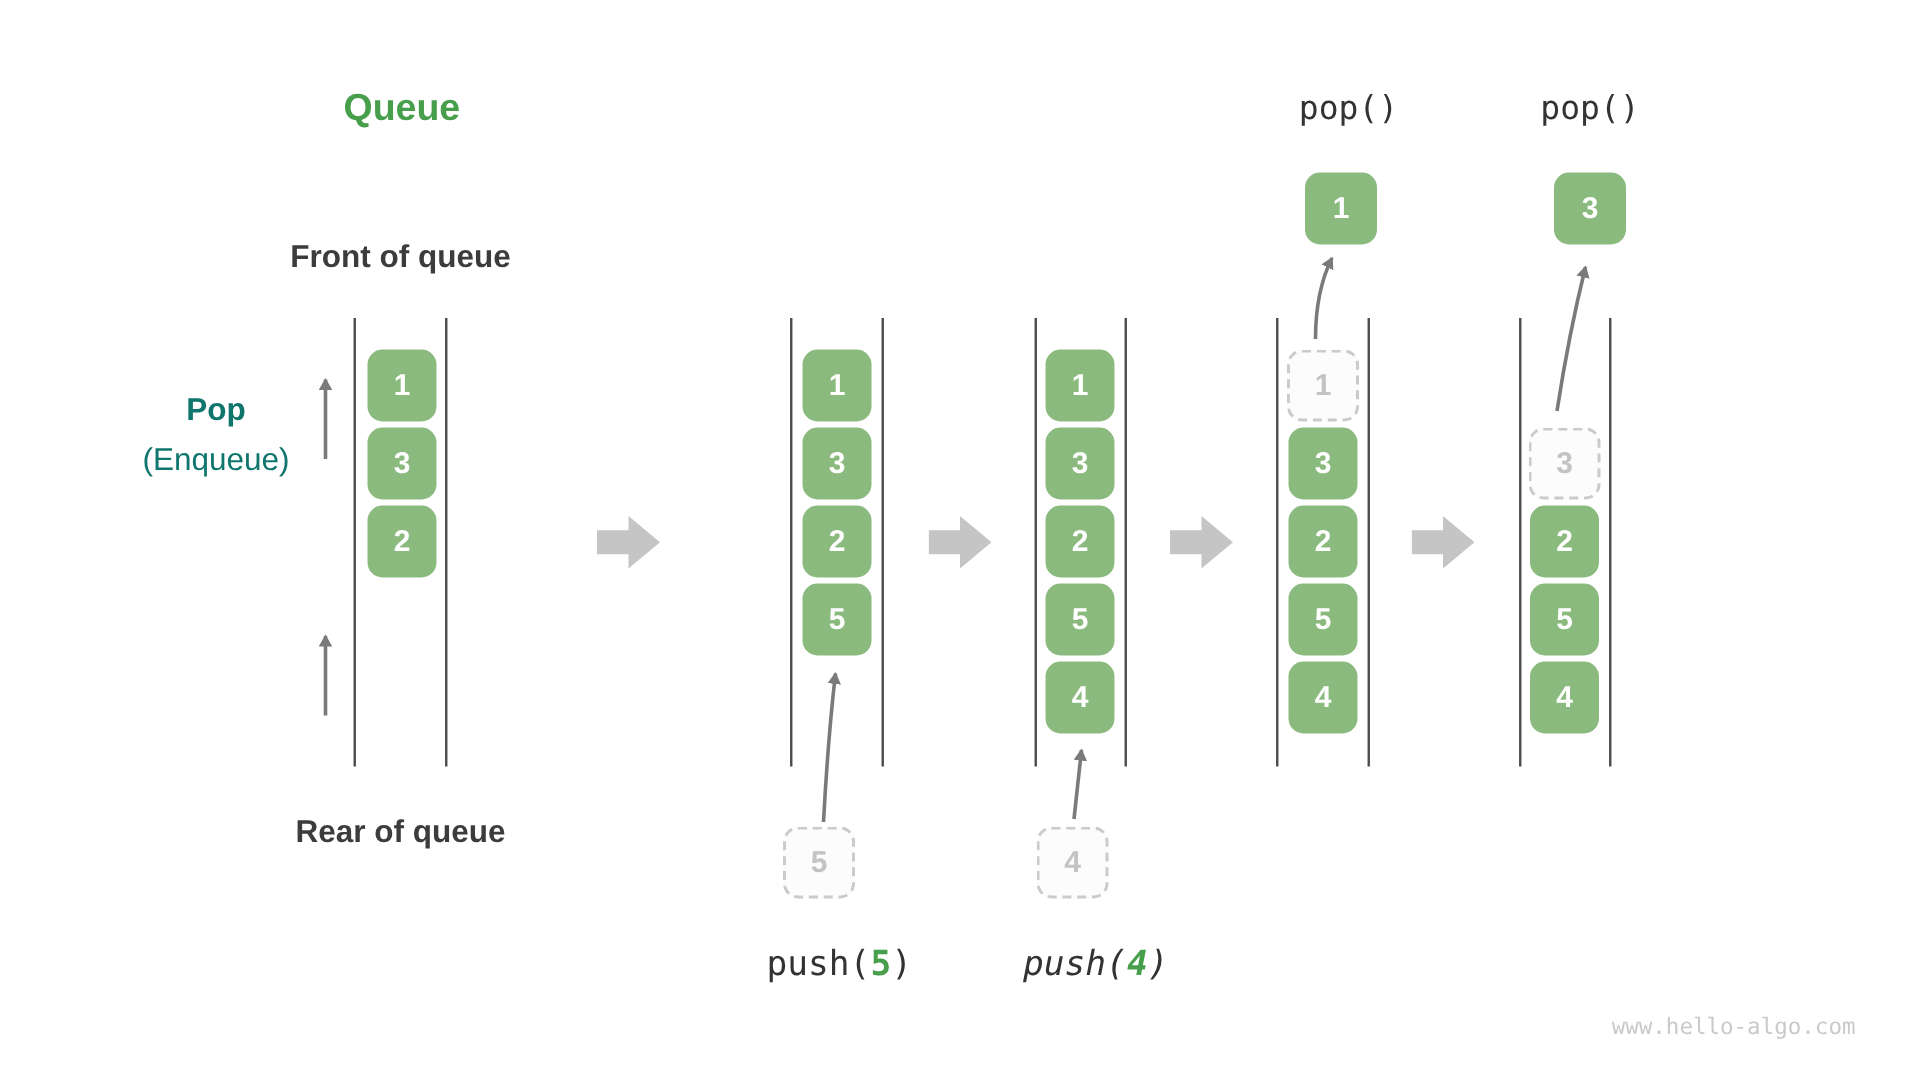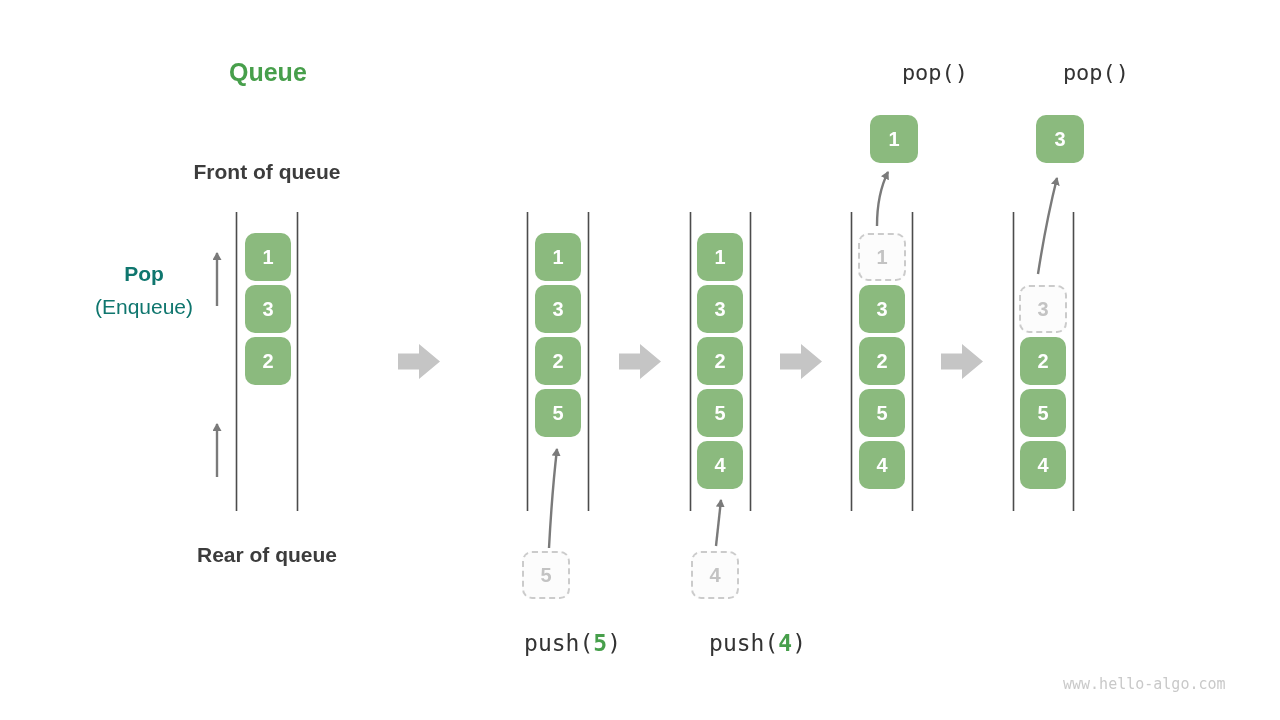--- a/index.html
+++ b/index.html
@@ -23,29 +23,29 @@
         color:#fff;font-weight:bold;font-size:20px;
         display:flex;align-items:center;justify-content:center;}
   .w48{width:48px;}
   .ghost{width:48px;height:48px;background:#fcfcfc;border:2px dashed #cbcbcb;
          color:#c3c3c3;box-sizing:border-box;}
 
   .block-arrow{position:absolute;width:42px;height:35px;background:#c5c5c5;
     clip-path:polygon(0 27%,50% 27%,50% 0,100% 50%,50% 100%,50% 73%,0 73%);}
 
   .mono{font-family:"DejaVu Sans Mono",monospace;color:#333333;}
-  .pop-label{position:absolute;font-size:22px;width:70px;text-align:center;top:60px;margin-left:36px;}
+  .pop-label{position:absolute;font-size:22px;width:70px;text-align:center;top:60px;}
   .pop-c4{left:864px;}
   .pop-c5{left:1025px;}
-  .push-label{position:absolute;font-size:23px;width:110px;text-align:right;top:630px;}
+  .push-label{position:absolute;font-size:23px;width:110px;text-align:left;top:630px;}
   .push-c2{left:511px;}
-  .push-c3{left:696px;}
+  .push-c3{left:682px;font-style:italic;}
   .arg{color:#479f4b;font-weight:bold;}
 
-  .watermark{position:absolute;left:1063px;top:675px;width:174px;text-align:left;
+  .watermark{position:absolute;left:1063px;top:675px;width:174px;text-align:right;
              font-family:"DejaVu Sans Mono",monospace;font-size:15px;color:#c9c9c9;}
 </style>
 </head>
 <body>
 
 <div class="canvas">
 
   <svg class="overlay" viewBox="0 0 1280 720">
     <defs>
       <marker id="ah" markerUnits="userSpaceOnUse" markerWidth="12" markerHeight="12" refX="7" refY="4.5" orient="auto">

